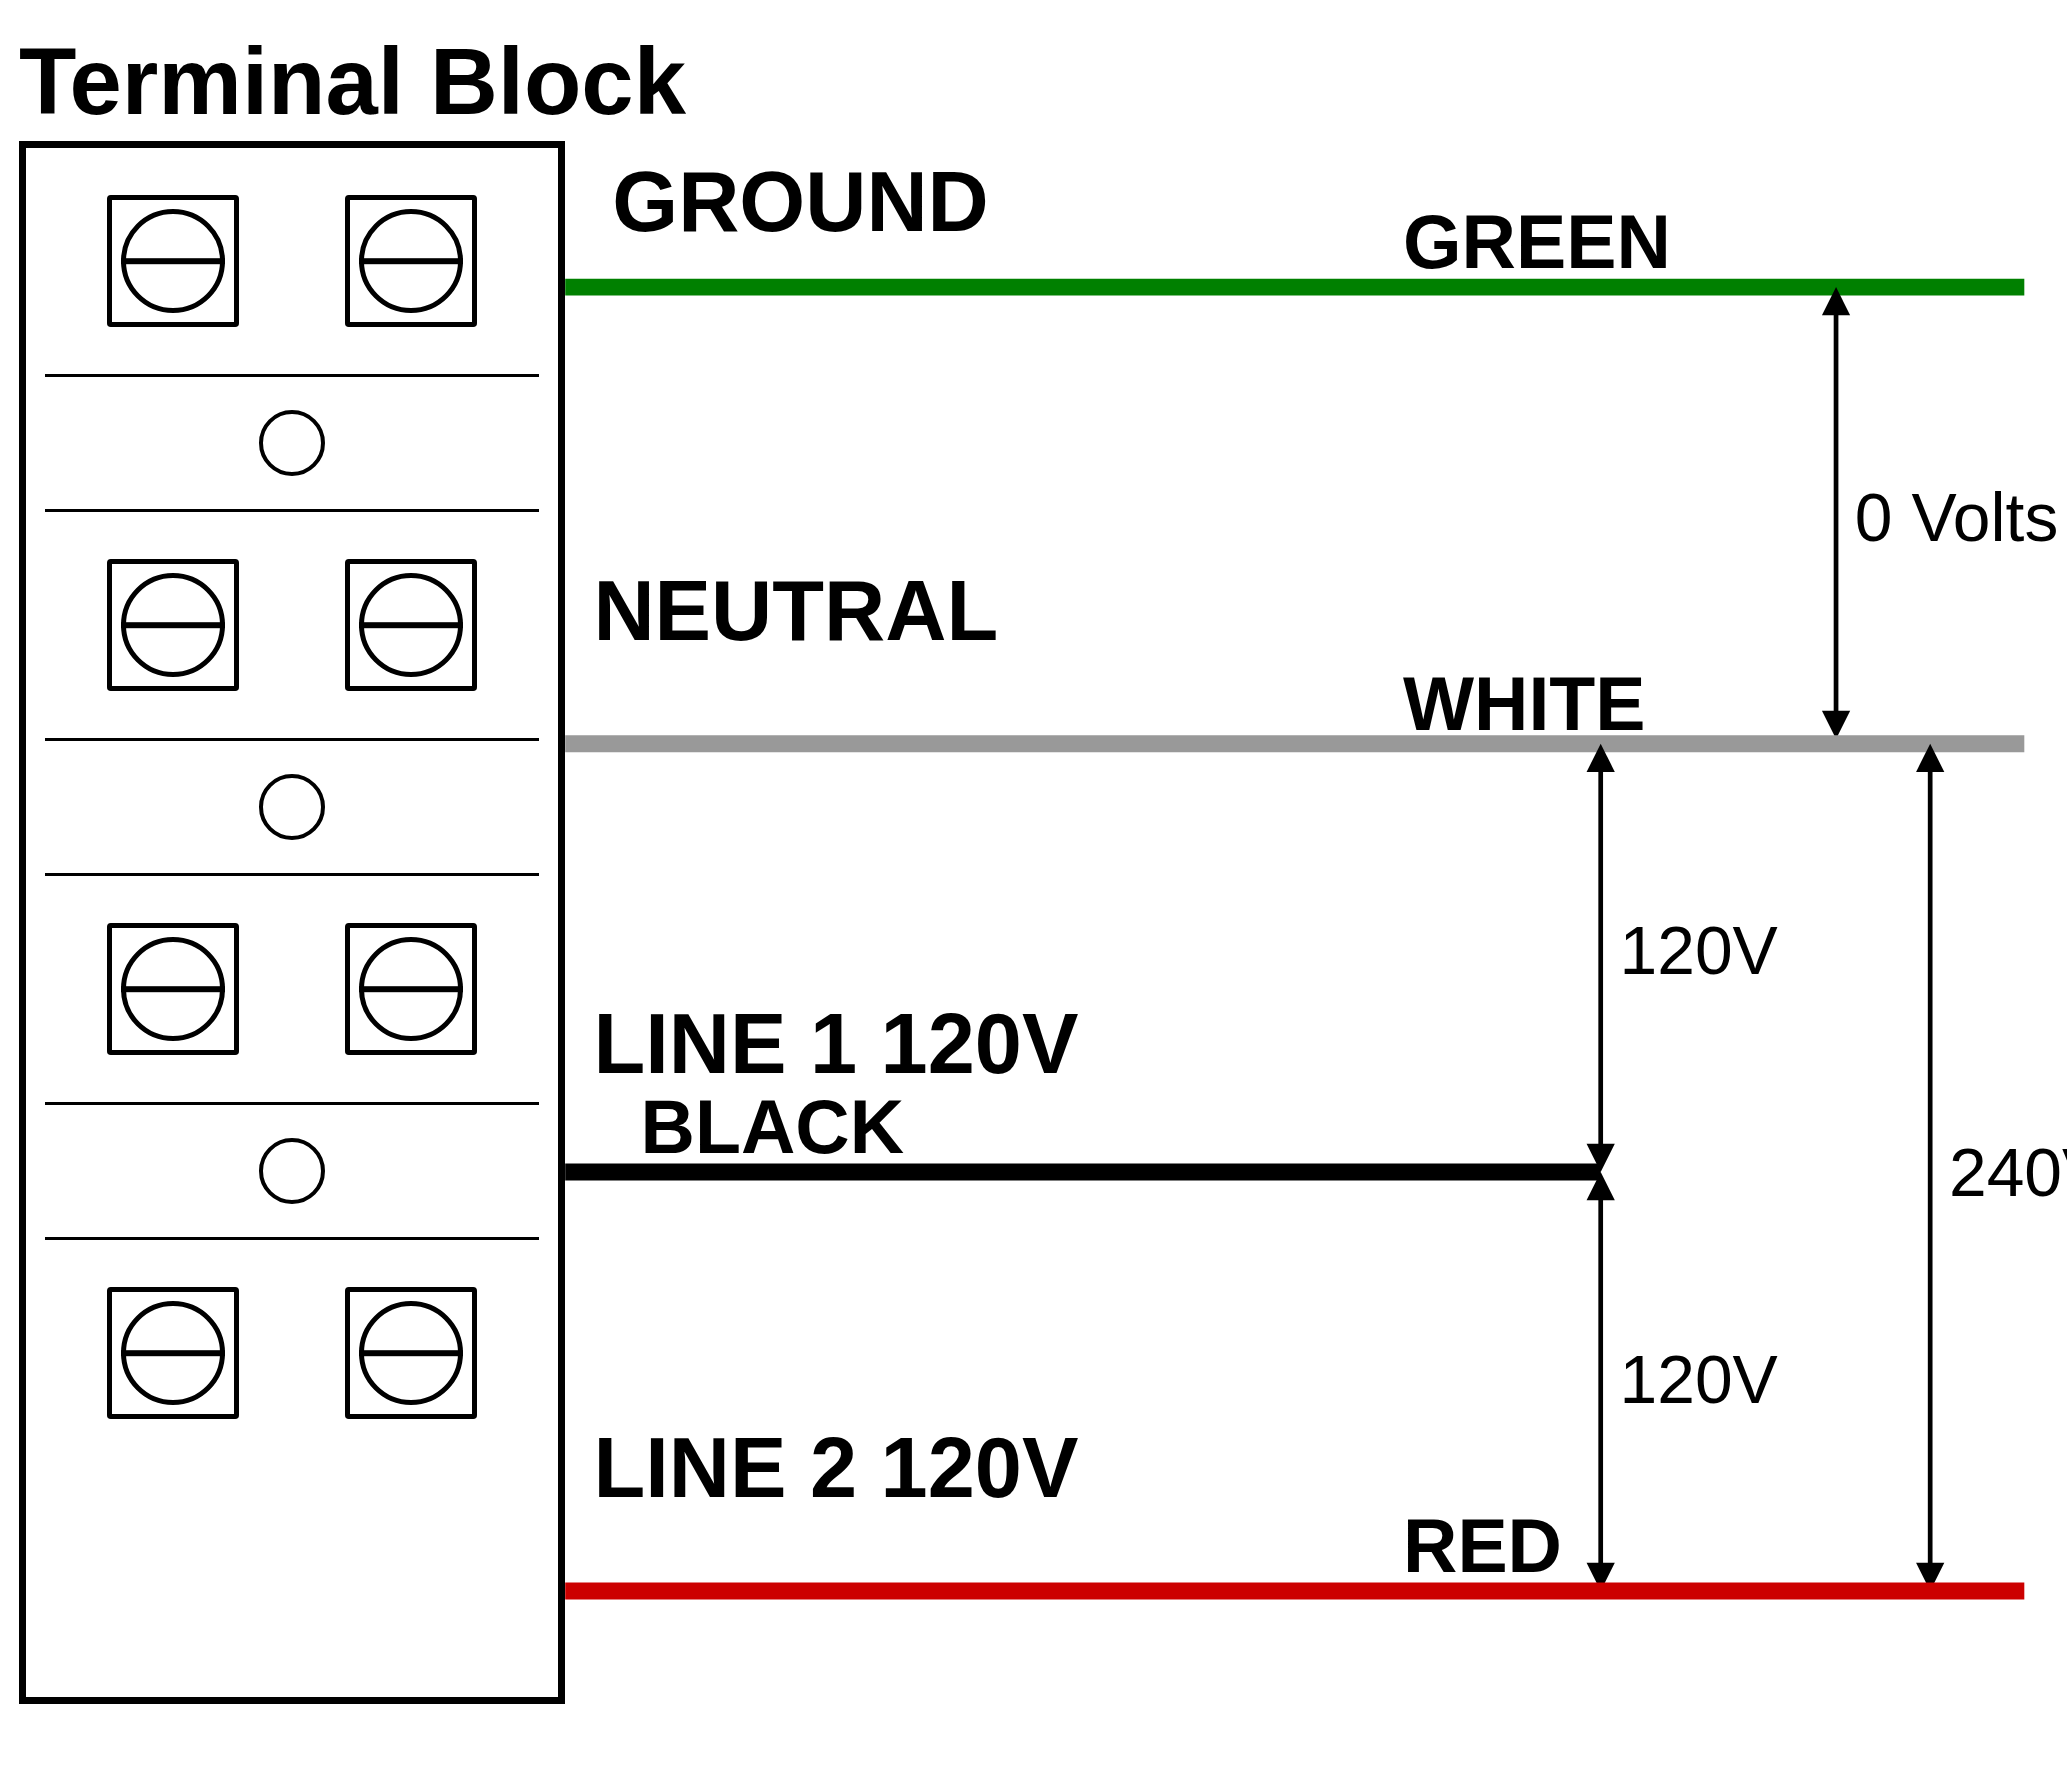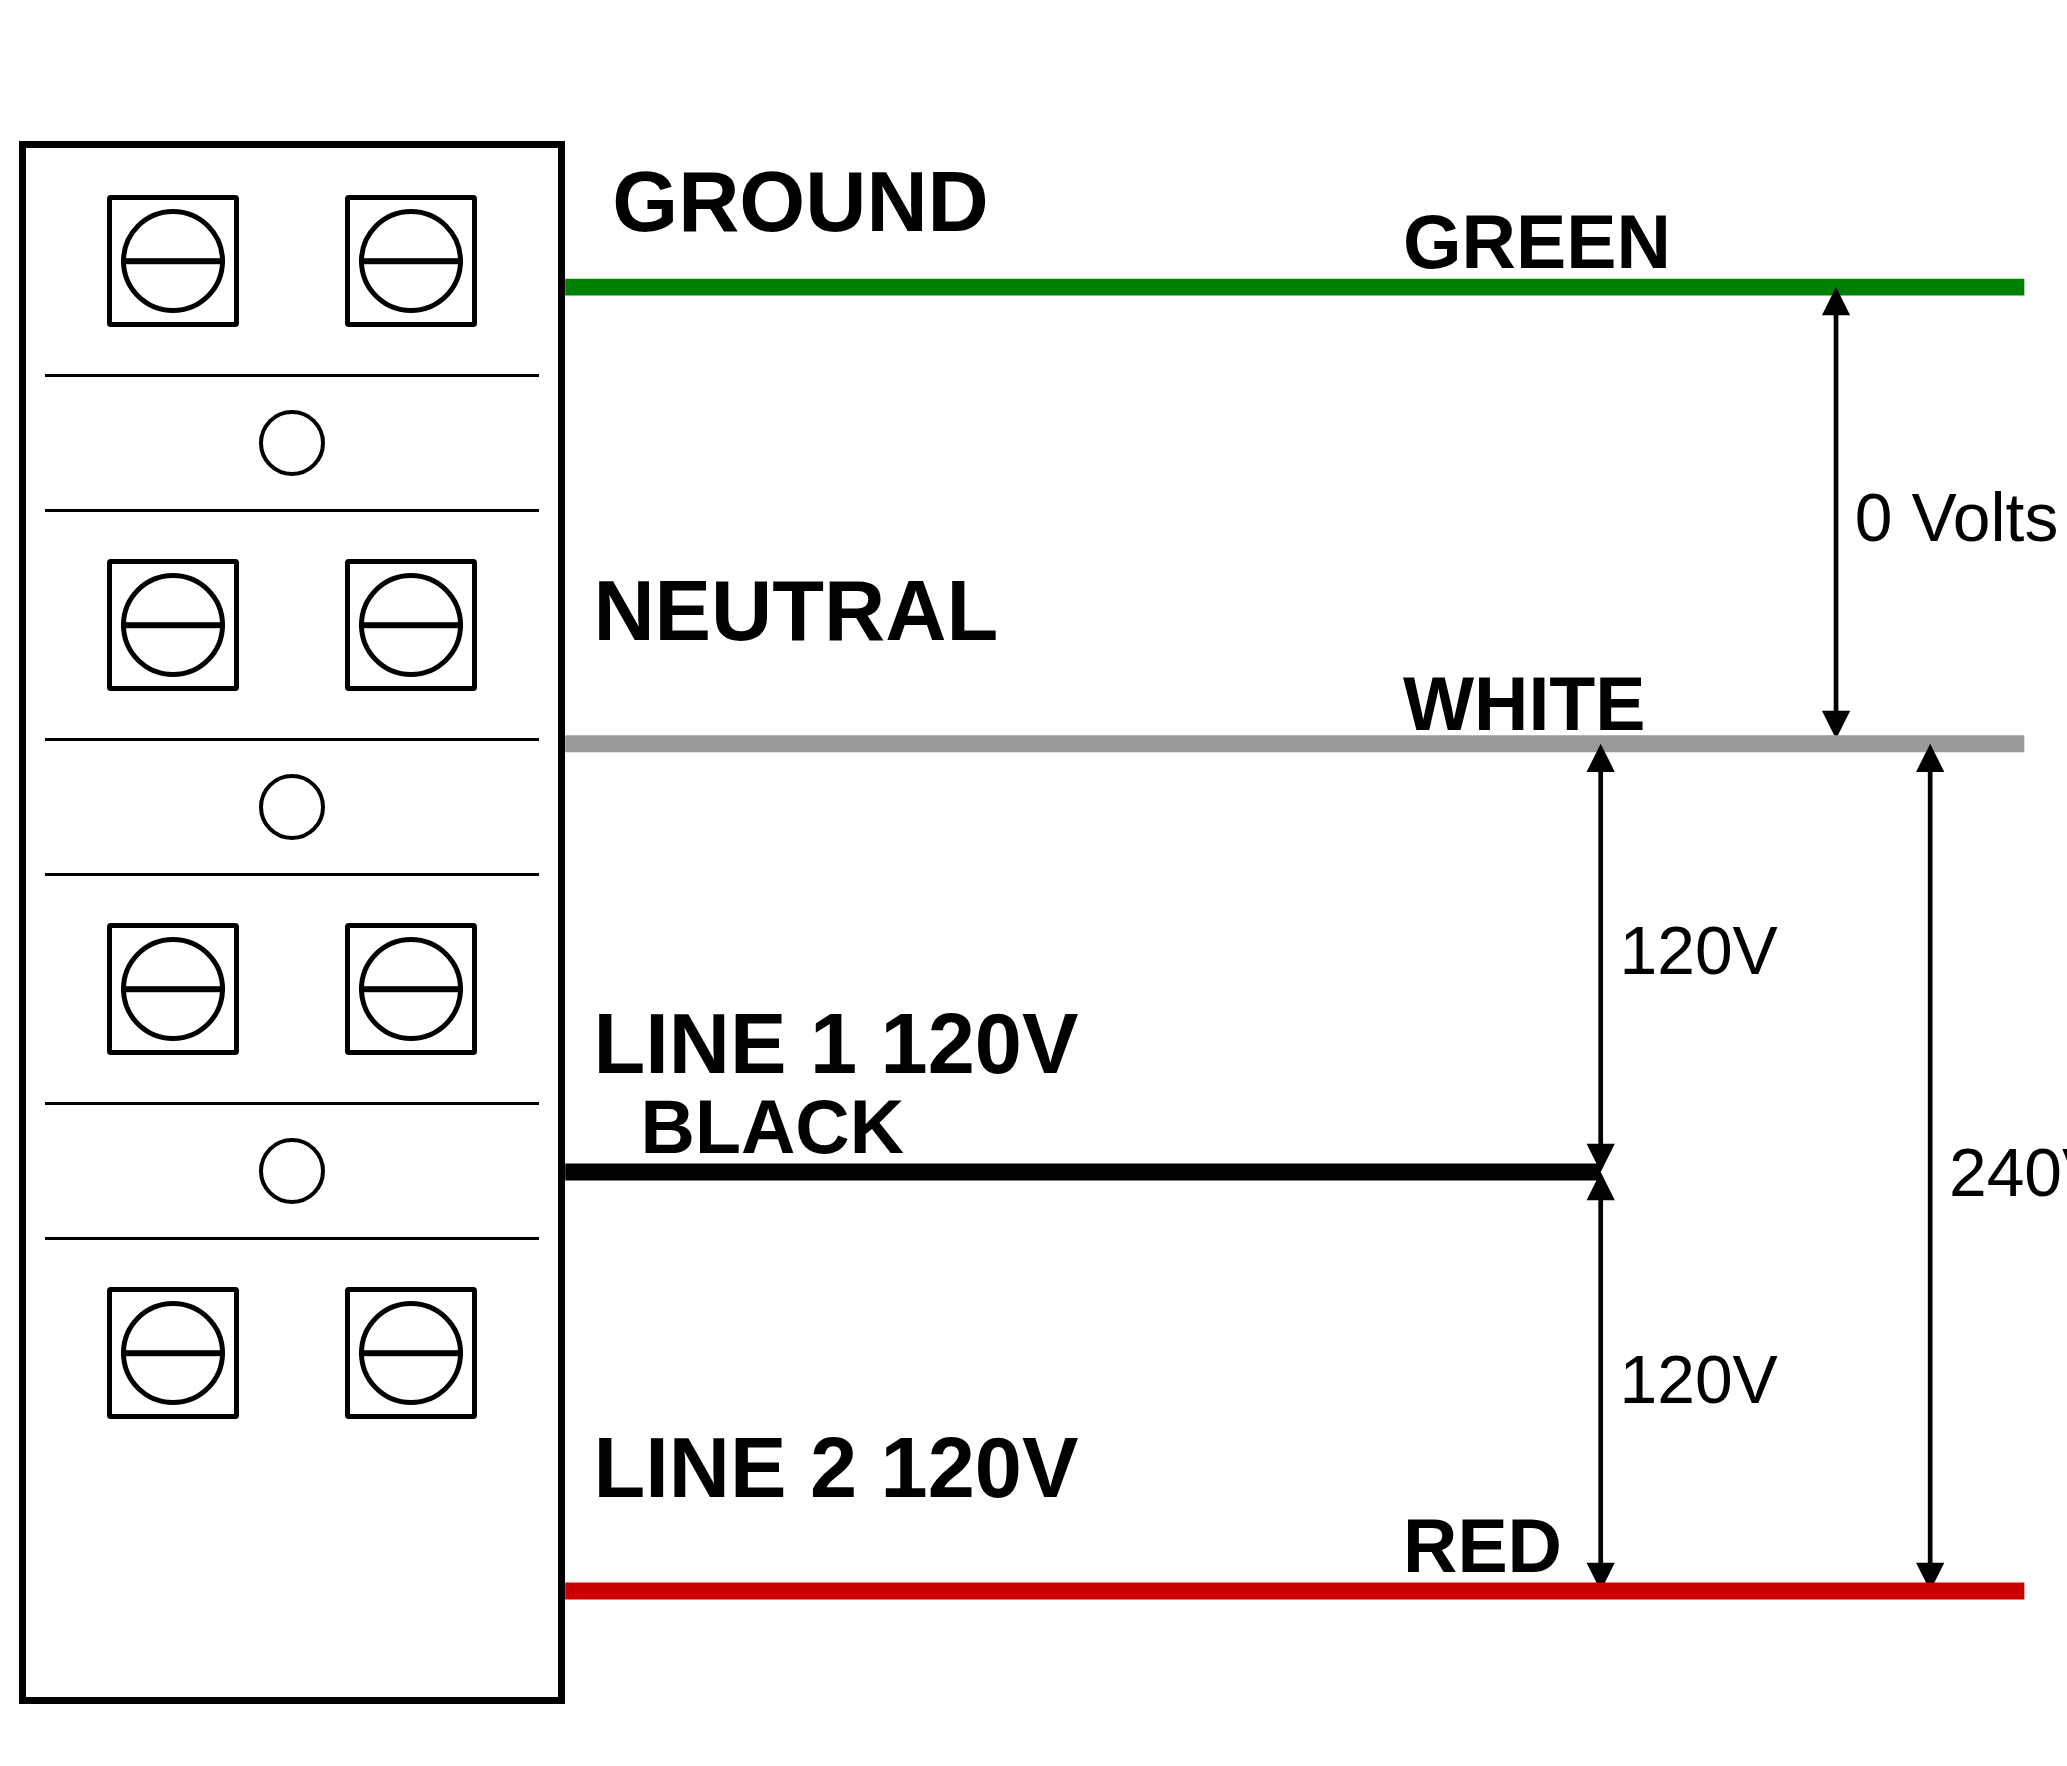--- a/index.html
+++ b/index.html
@@ -97,20 +97,21 @@
       height: 66px;
       border: 4.7px solid #000;
       border-radius: 50%;
     }
   </style>
 </head>
 <body>
 
 <div class="page-container">
 
+  <div class="title">Terminal Block</div>
 
   <div class="terminal-box">
 
     <div class="terminal-row">
       <div class="terminal-screw">
         <div class="circle-outer">
           <div class="h-line"></div>
         </div>
       </div>
       <div class="terminal-screw">

